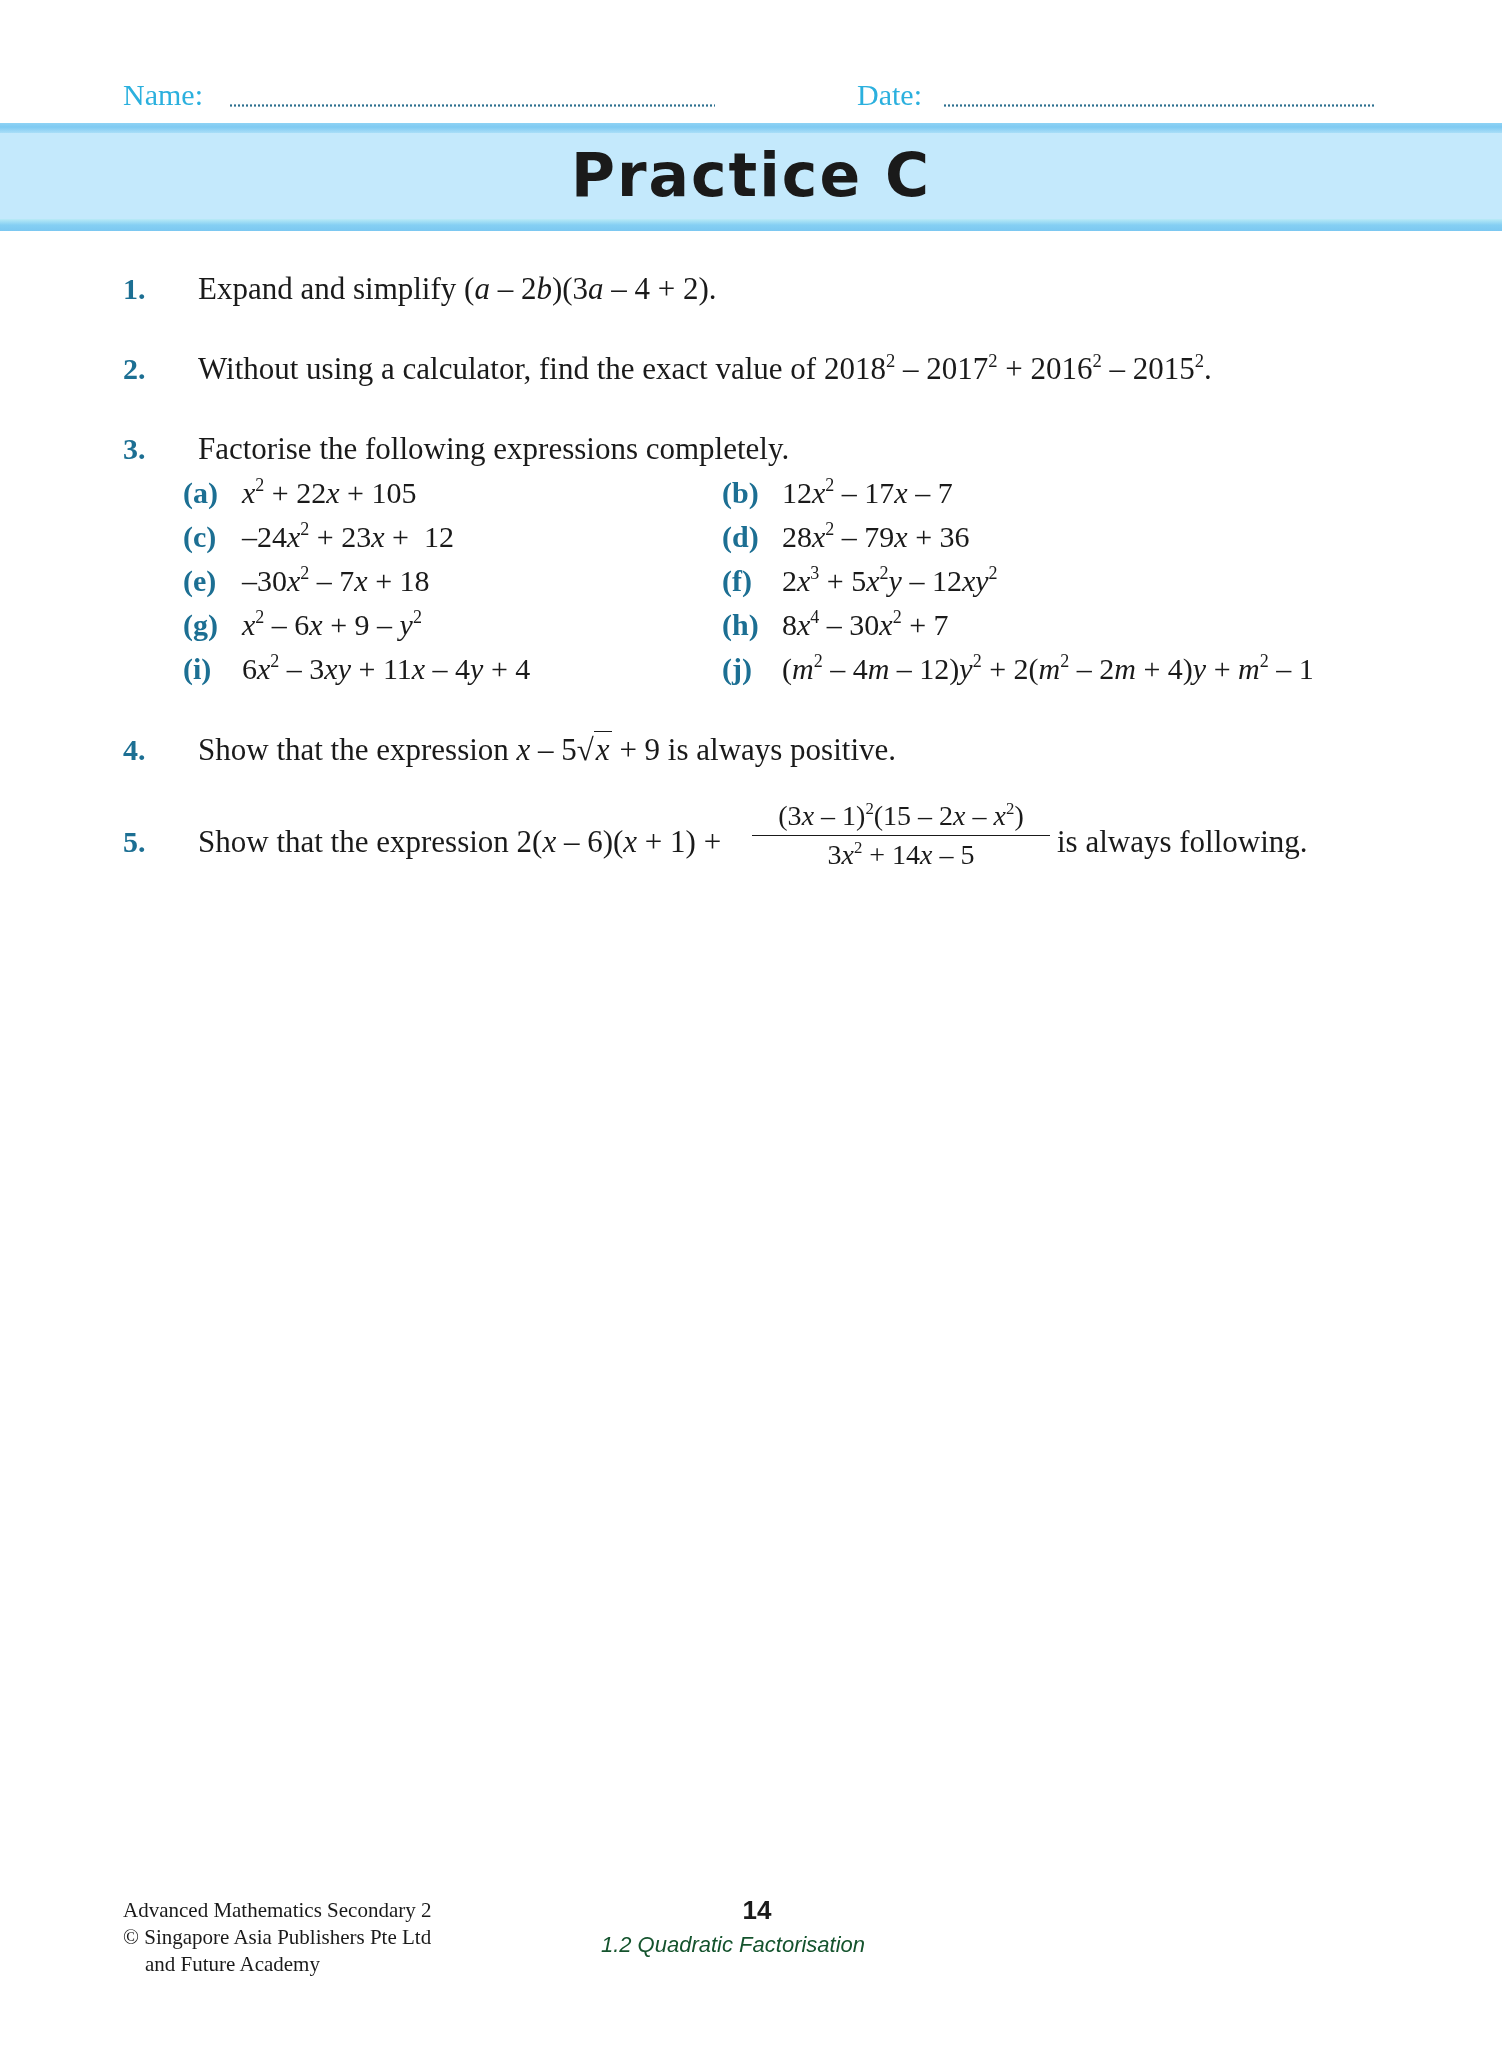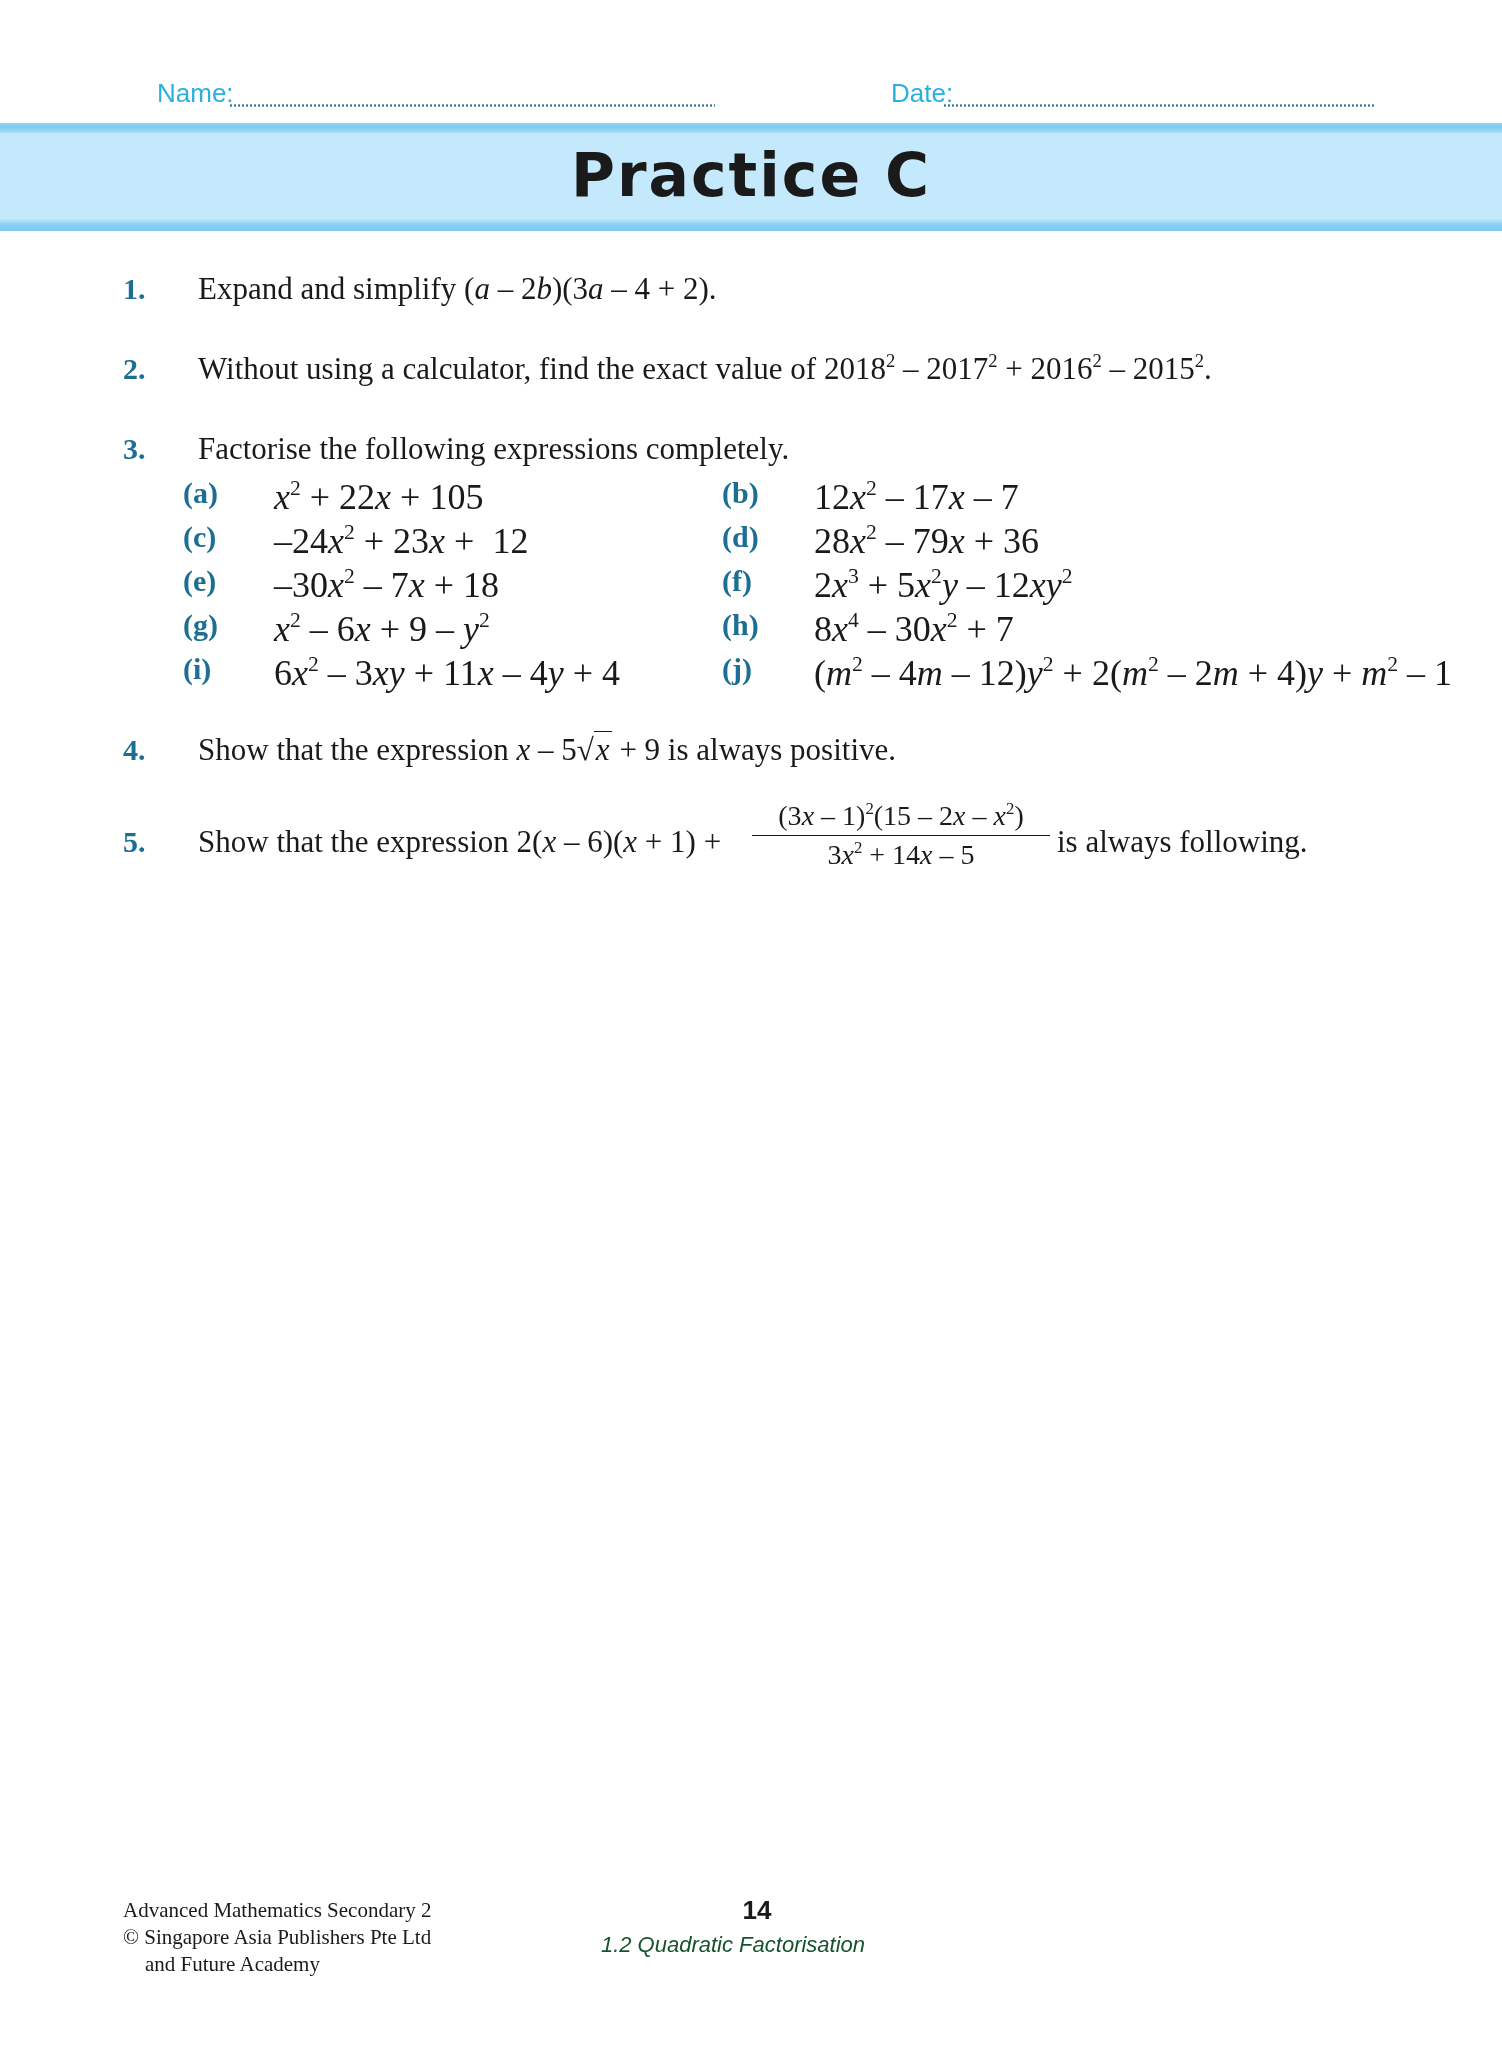--- a/index.html
+++ b/index.html
@@ -12,25 +12,24 @@
       height: 2045px;
       position: relative;
       overflow: hidden;
       font-family: "Liberation Serif", serif;
       color: #1a1a1a;
     }
     .abs { position: absolute; }
 
     
     .field-label {
-      font-family: Liberation Sans, sans-serif;
-      font-size: 26px;
+      font-family: Liberation Serif, serif;
+      font-size: 30px;
       color: #2bb0de;
       white-space: nowrap;
-      margin-left: 34px;
     }
     .dots {
       position: absolute;
       height: 3px;
       background-image: radial-gradient(circle, #2c6f8f 1px, transparent 1.3px);
       background-size: 4px 3px;
       background-repeat: repeat-x;
     }
 
     
@@ -76,23 +75,22 @@
     }
     .sub-label {
       position: absolute;
       font-weight: bold;
       color: #1c6f93;
       font-size: 30px;
       white-space: nowrap;
     }
     .sub-expr {
       position: absolute;
-      font-size: 36px;
-      white-space: nowrap;
-      margin-left: 32px;
+      font-size: 30px;
+      white-space: nowrap;
     }
     i { font-style: italic; }
     sup { font-size: 60%; vertical-align: 0.65em; line-height: 0; }
 
     .sqrt {
       display: inline-block;
       position: relative;
     }
     .sqrt .rad { font-style: normal; }
     .sqrt .under {

